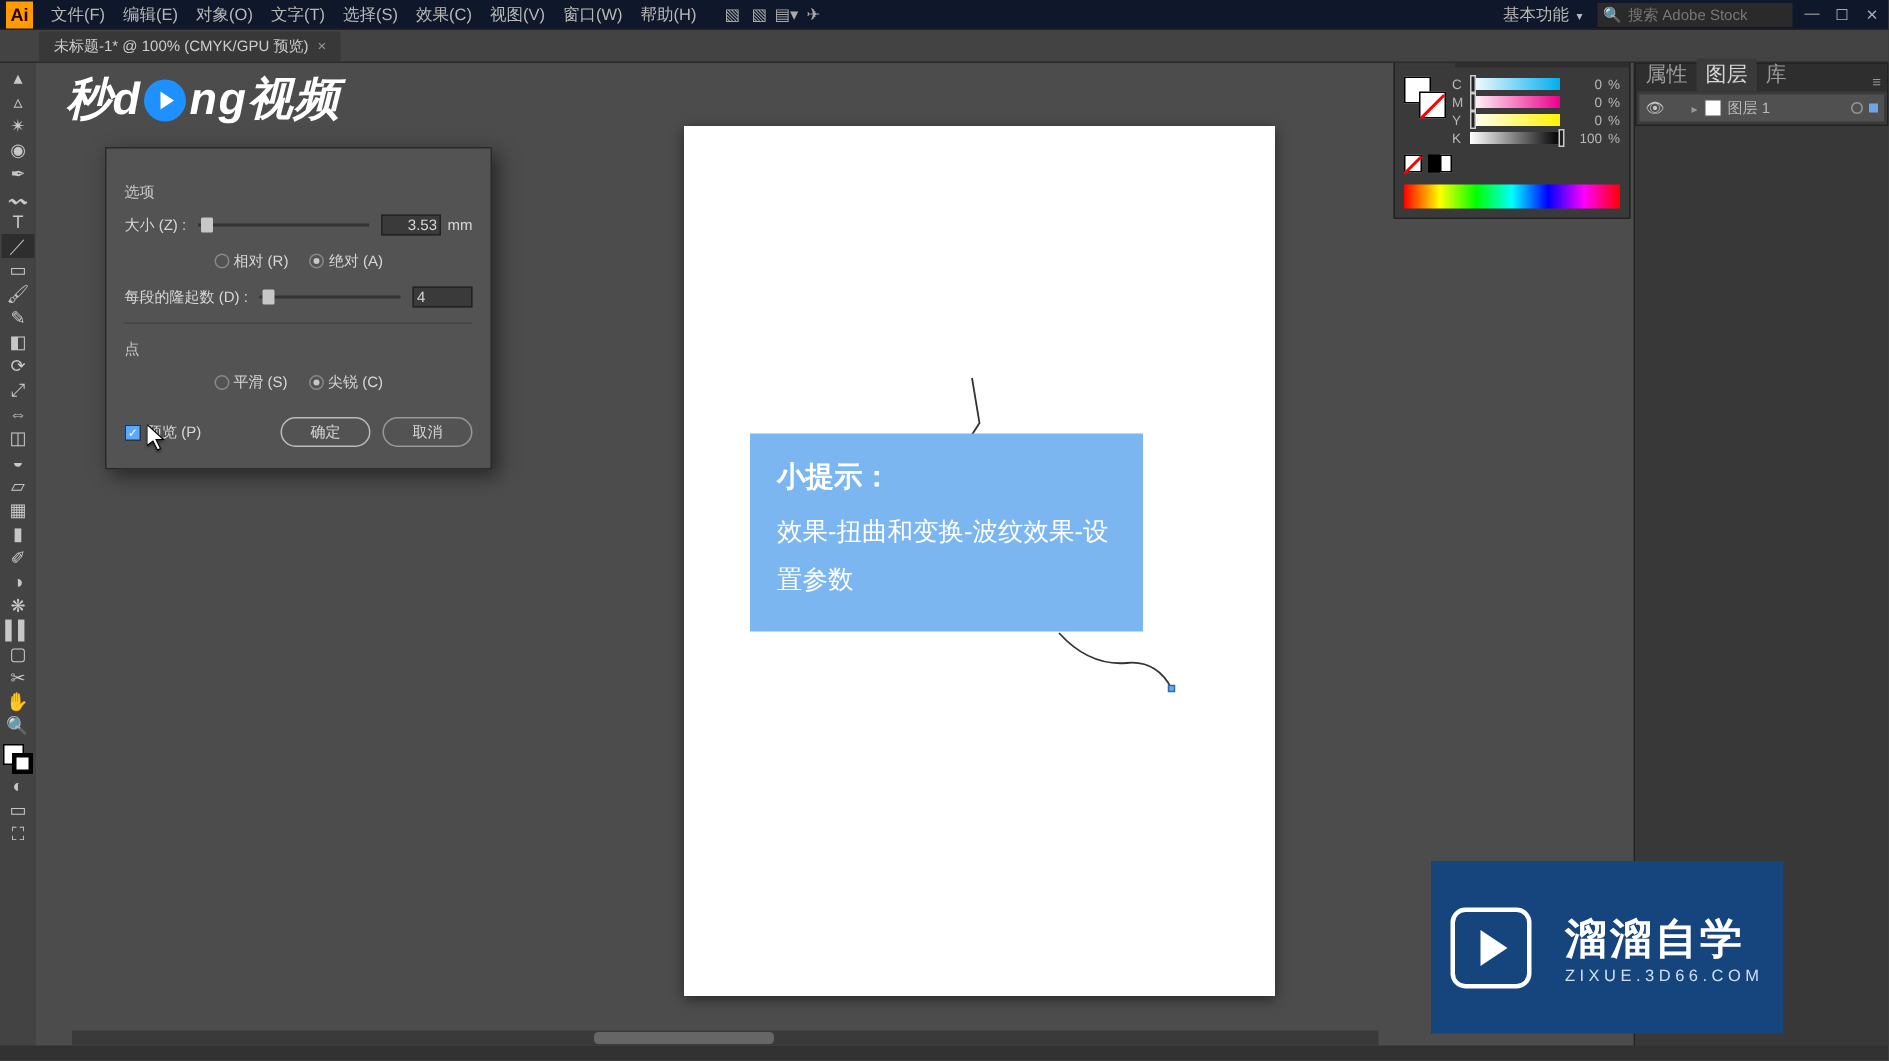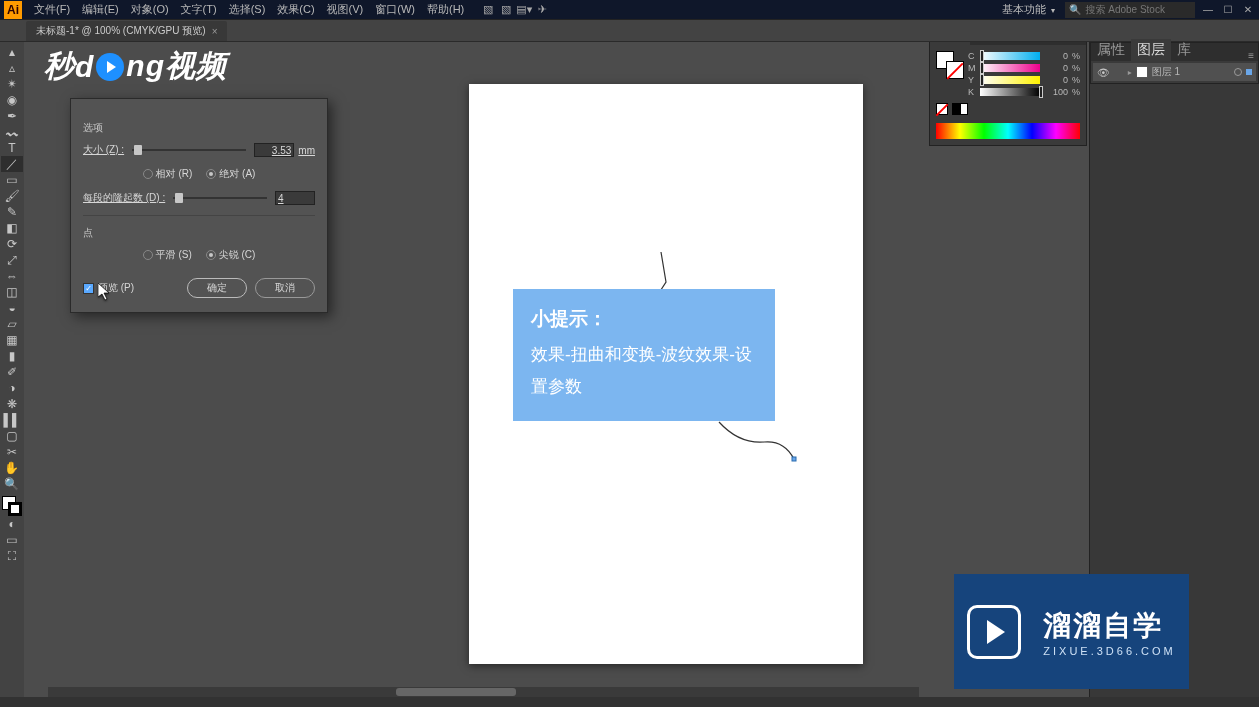--- a/index.html
+++ b/index.html
@@ -34,33 +34,33 @@
   .toolbar .color-swatch .fill-sw { position: absolute; width: 14px; height: 14px; background: #fff; border:1px solid #000; left:0; top:0; }
   .toolbar .color-swatch .stroke-sw { position: absolute; width: 14px; height: 14px; background: #fff; border:3px solid #000; right:0; bottom:0; }
 
   
   .canvas-holder { flex: 1; background: #4c4c4c; position: relative; overflow: hidden; }
   .brand-logo { position: absolute; left: 20px; top: 4px; font-size: 30px; font-weight: 700; color: #fff; letter-spacing: 1px; font-style: italic; display:flex; align-items:center; }
   .brand-logo .brand-d { color:#fff; }
   .brand-logo .brand-play { display:inline-flex; width:28px; height:28px; background:#1e90ff; border-radius:50%; align-items:center; justify-content:center; margin:0 2px;}
   .brand-logo .brand-play::before { content:""; border-left:9px solid #fff; border-top:6px solid transparent; border-bottom:6px solid transparent; margin-left:2px;}
 
-  .artboard { position: absolute; left: 432px; top: 42px; width: 394px; height: 580px; background: #ffffff; box-shadow: 0 2px 8px rgba(0,0,0,0.5); margin-left: 13px; }
+  .artboard { position: absolute; left: 432px; top: 42px; width: 394px; height: 580px; background: #ffffff; box-shadow: 0 2px 8px rgba(0,0,0,0.5); }
   .artboard svg.path-layer { position:absolute; left:0; top:0; width:100%; height:100%; pointer-events:none; }
 
   .tip-box { position: absolute; left: 44px; top: 205px; width: 262px; height: 132px; background: #7cb6f0; color: #fff; font-size: 18px; padding: 14px 18px; line-height: 32px; font-weight: 500; }
   .tip-box .tip-title { font-weight: 700; margin-bottom: 4px; font-size: 19px; }
   .tip-box .tip-body { font-size: 17px; }
 
   
   .dialog { position: absolute; left: 46px; top: 56px; width: 258px; background: #535353; border: 1px solid #2a2a2a; box-shadow: 4px 4px 12px rgba(0,0,0,0.5); }
   .dialog-title { background: #ffffff; color: #333; font-size: 11px; padding: 2px 6px; }
   .dialog-body { padding: 22px 12px 14px; color: #d7d7d7; font-size: 10px; }
   .dialog-section-label { font-size: 10px; margin-bottom: 8px; color:#c9c9c9; }
-  .dialog-row { display: flex; align-items: center; gap: 4px; margin-bottom: 10px; text-decoration: underline; }
+  .dialog-row { display: flex; align-items: center; gap: 4px; margin-bottom: 10px; }
   .dialog-row .lbl { white-space: nowrap; font-size:10px; }
   .dialog-row .slider-track { flex:1; height:2px; background:#333; position:relative; margin: 0 4px; }
   .dialog-row .slider-thumb { position:absolute; top:-4px; width:8px; height:10px; background:#c7c7c7; border-radius:1px; }
   .dialog-row .val-input { width: 40px; height:14px; background:#3a3a3a; border:1px solid #222; color:#d7d7d7; font-size:10px; padding:0 2px; text-align:right;}
   .dialog-row .unit { font-size:10px; }
   .dialog-radio-row { display:flex; gap:14px; justify-content:center; margin-bottom:10px; font-size:10px; }
   .dialog-radio-row .radio-opt { display:flex; align-items:center; gap:3px; }
   .dialog-radio-row .radio-dot { width:10px; height:10px; border-radius:50%; border:1px solid #888; display:inline-flex; align-items:center; justify-content:center; }
   .dialog-radio-row .radio-dot.on::after { content:""; width:4px; height:4px; border-radius:50%; background:#c7c7c7; }
   .dialog-divider { border-top:1px solid #444; margin: 6px 0 10px; }

